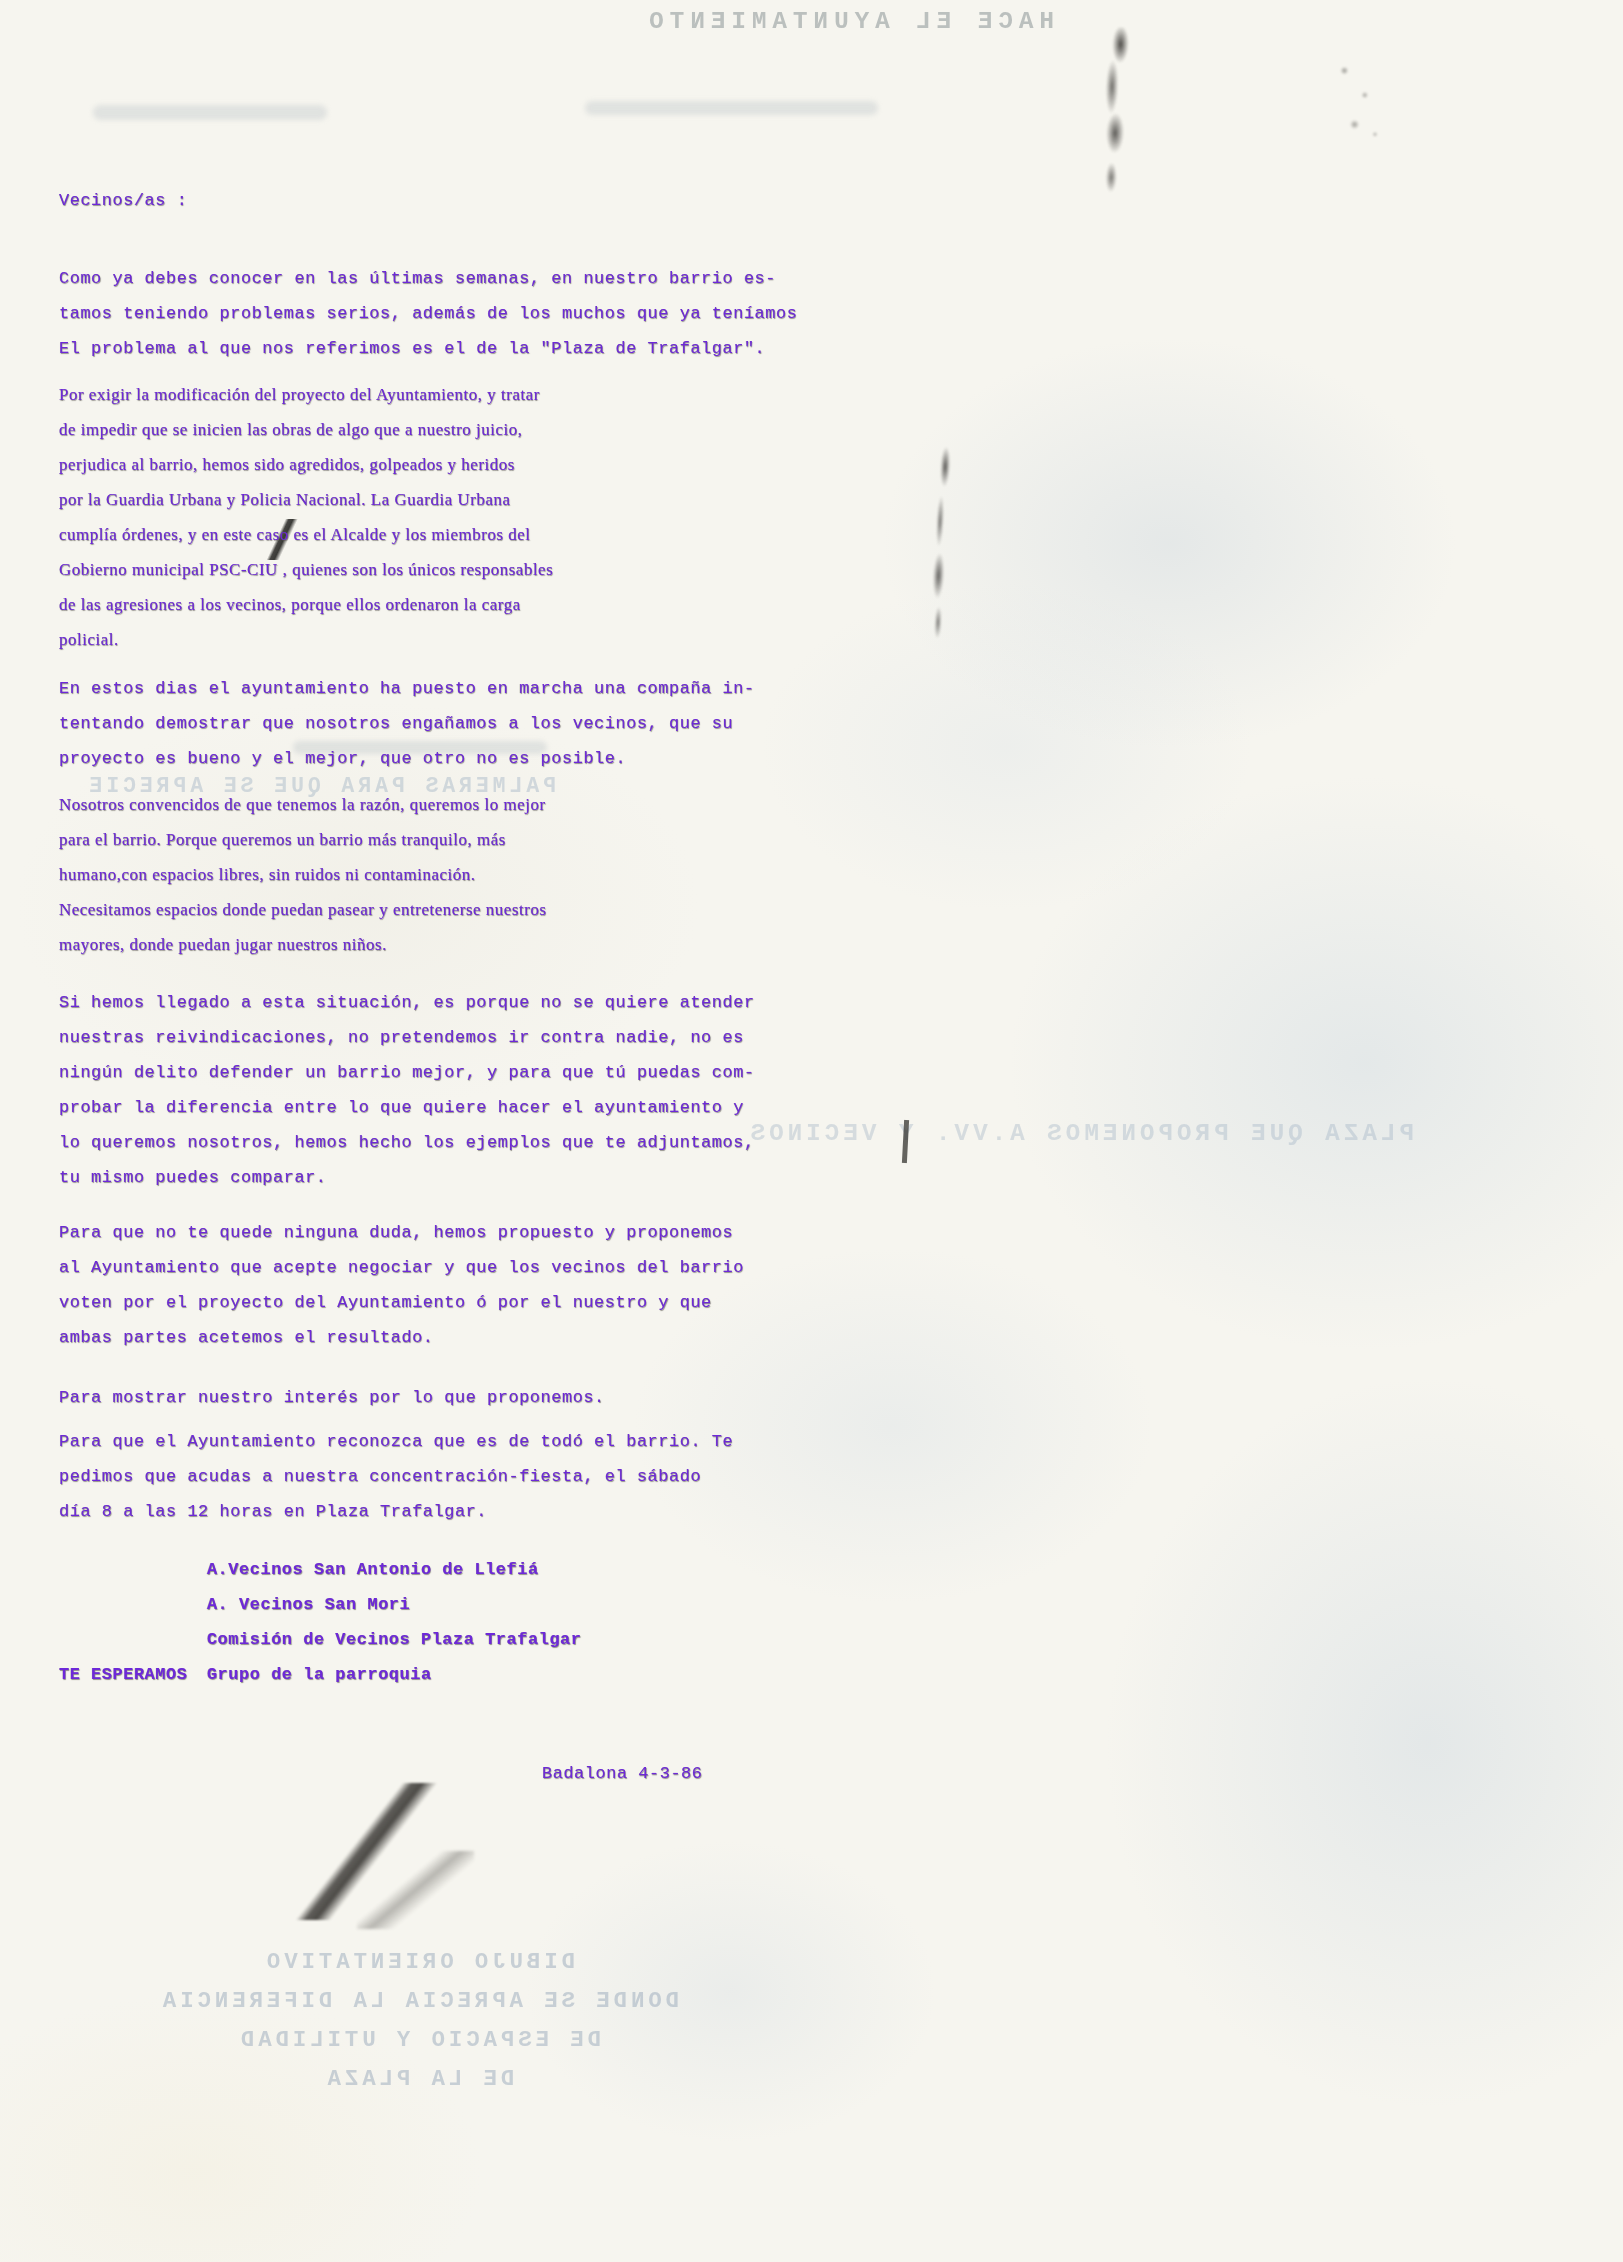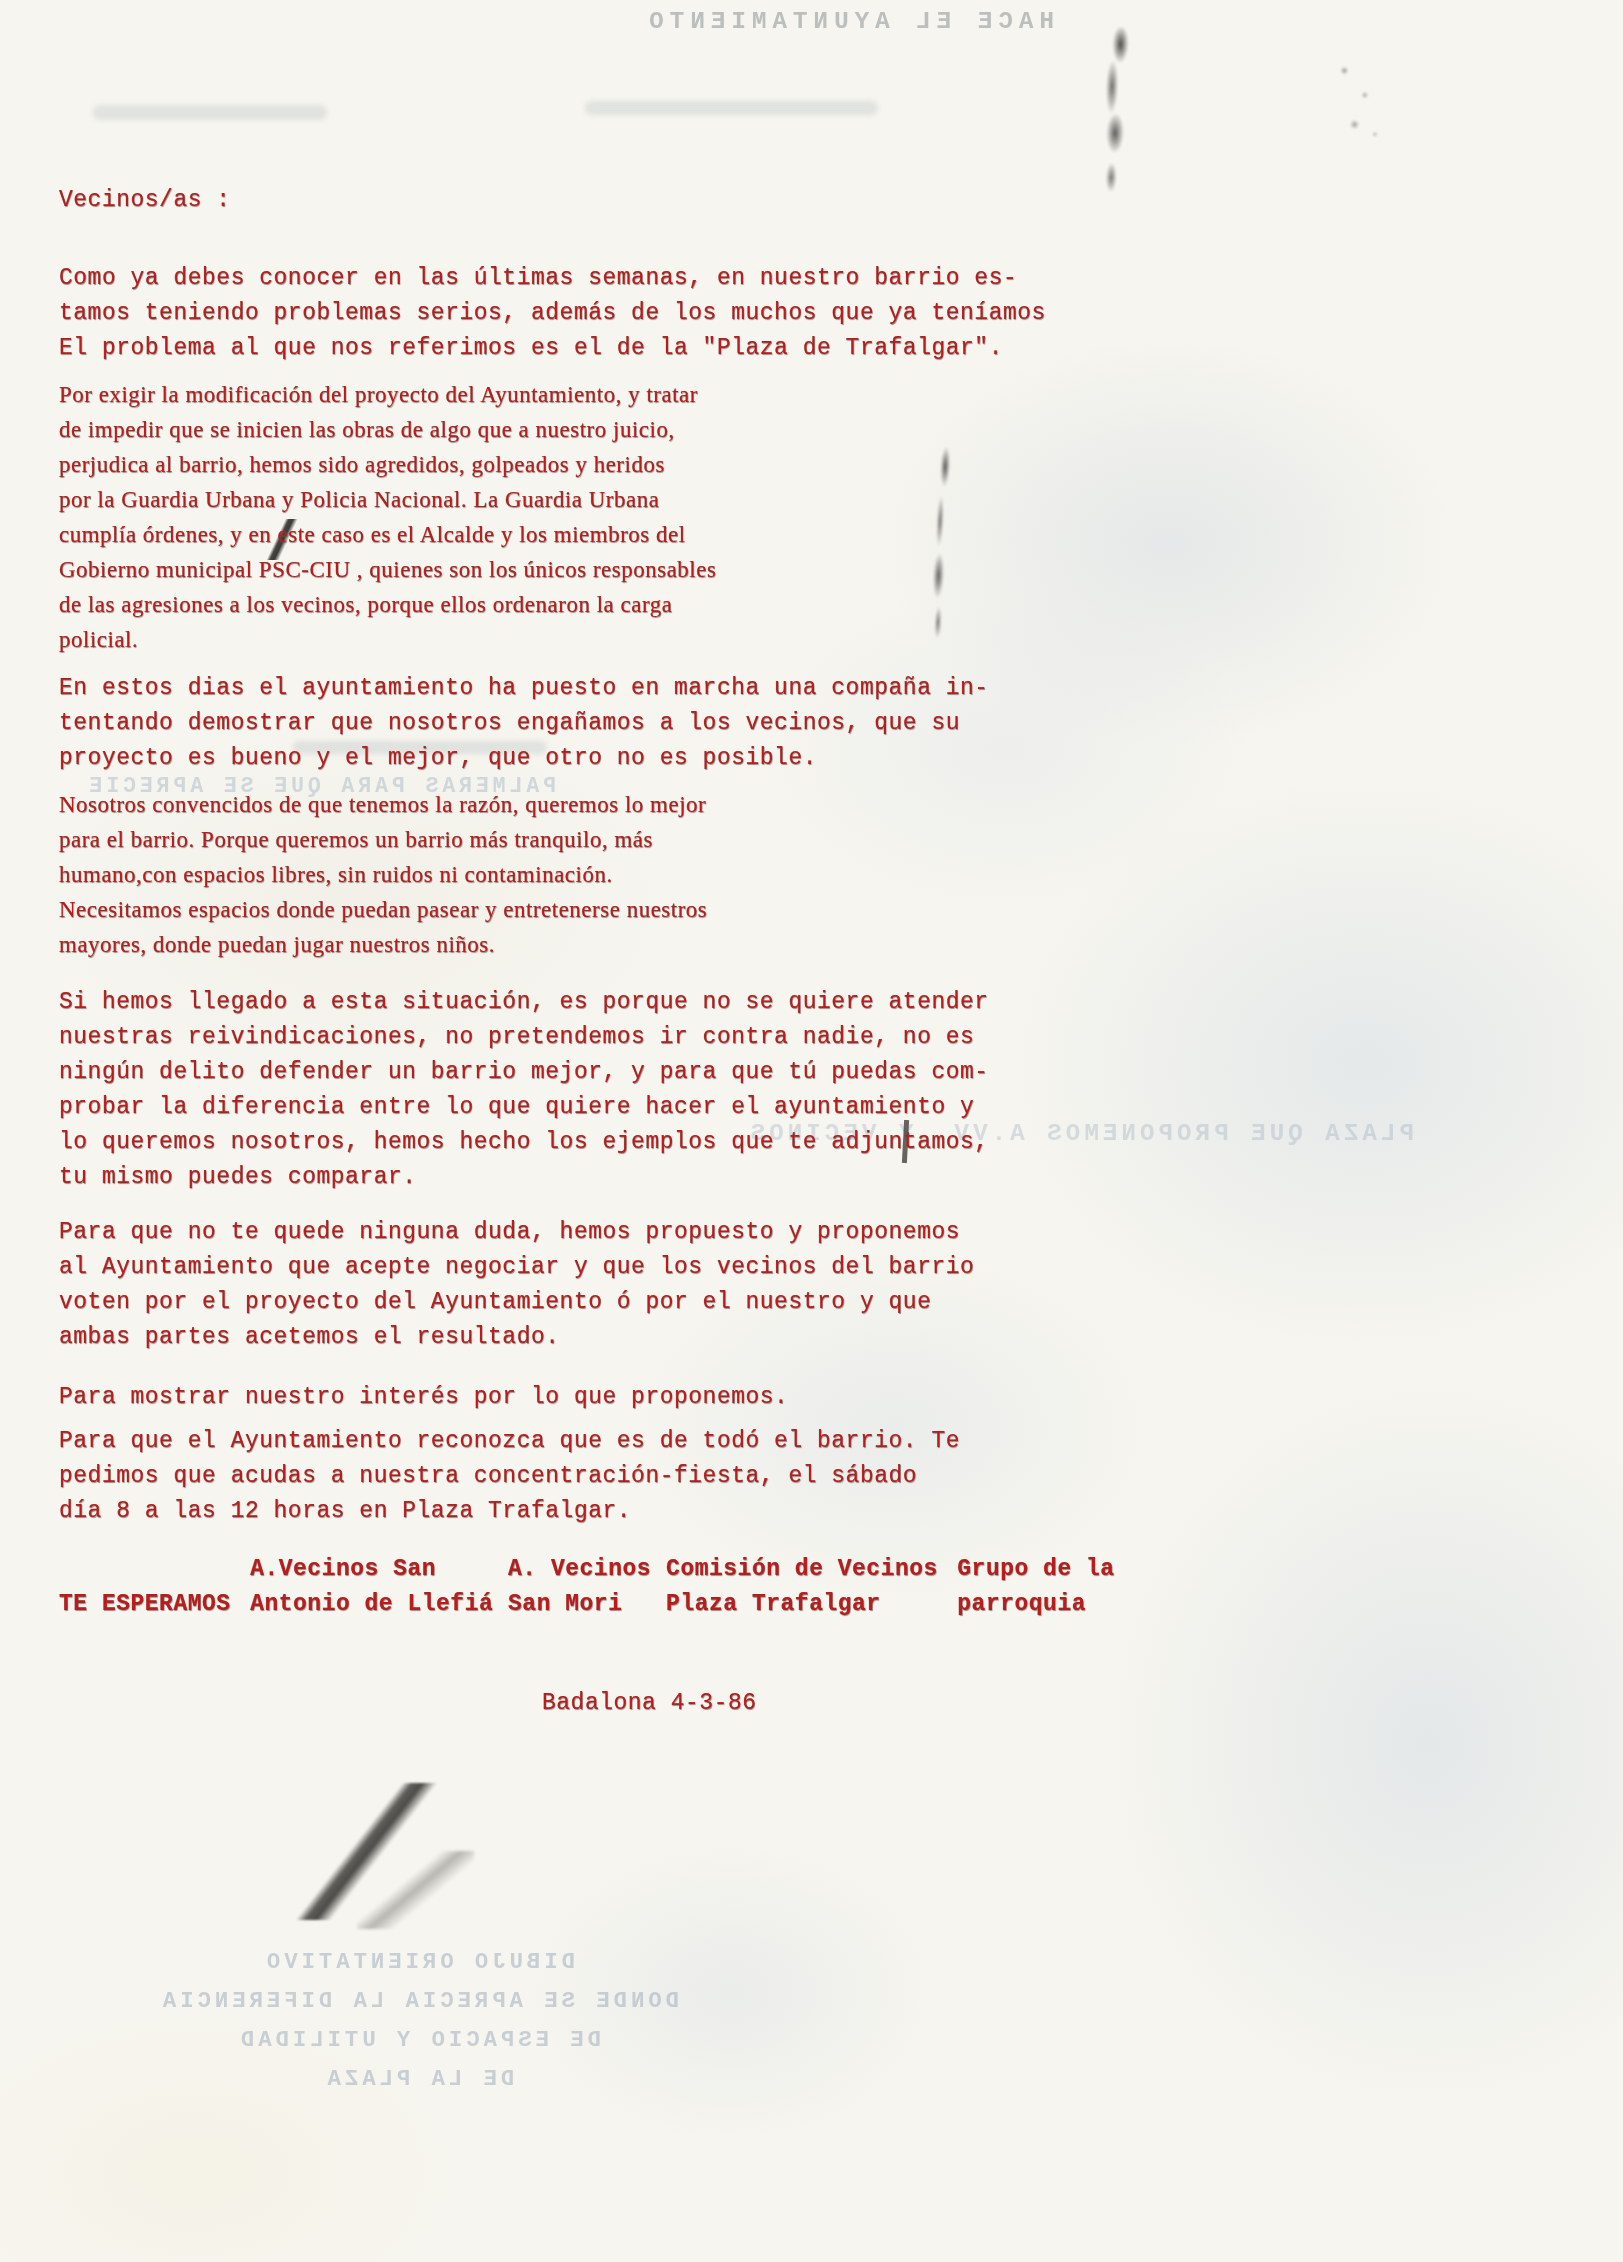--- a/index.html
+++ b/index.html
@@ -17,36 +17,36 @@
       radial-gradient(ellipse 449px 507px at 88% 77%, rgba(200,212,222,.40), transparent 72%),
       radial-gradient(ellipse 371px 254px at 55% 63%, rgba(208,218,226,.30), transparent 70%),
       radial-gradient(ellipse 293px 215px at 45% 88%, rgba(205,215,223,.28), transparent 70%),
       radial-gradient(ellipse 351px 234px at 62% 33%, rgba(210,220,228,.25), transparent 70%),
       radial-gradient(ellipse 488px 293px at 22% 40%, rgba(238,236,227,.55), transparent 70%),
       radial-gradient(ellipse 410px 254px at 12% 96%, rgba(243,238,220,.45), transparent 70%);
   }
   
   .typed{
     white-space:pre-line;
-    font-size:23px;line-height:35px;letter-spacing:0.5px;
-    color:#b91c1c;
+    font-size:17px;line-height:35px;letter-spacing:0.5px;
+    color:#6d28d9;
     text-shadow:0.6px 0.5px 0.9px rgba(90,88,82,.65), -0.3px 0 0.6px rgba(90,88,82,.35);
   }
   .letter{
     position:absolute;left:59px;top:0;width:1073px;padding-top:183px;
   }
   .salutation{margin:0;}
   .para{margin:29px 0 0 0;}
   .m-lg{margin-top:43px;}
   .m-md{margin-top:11px;font-family:Liberation Serif, serif;}
   .m-sm{margin-top:13.7px;}
   .m-xs{margin-top:9.8px;}
   .closing{display:flex;gap:19.5px;margin-top:23.4px;align-items:flex-end;font-weight:bold;}
   .closing-label{flex:0 0 auto;}
-  .signatories{display:flex;flex-direction:row;}
+  .signatories{display:flex;flex-direction:column;}
   .dateline{margin-top:64px;margin-left:483px;}
   
   .bleed{
     position:absolute;transform:scaleX(-1);
     color:rgba(150,168,188,.42);
     white-space:pre-line;
     font-size:23.4px;letter-spacing:3.9px;line-height:39px;
     filter:blur(0.6px);
     font-weight:bold;
   }

